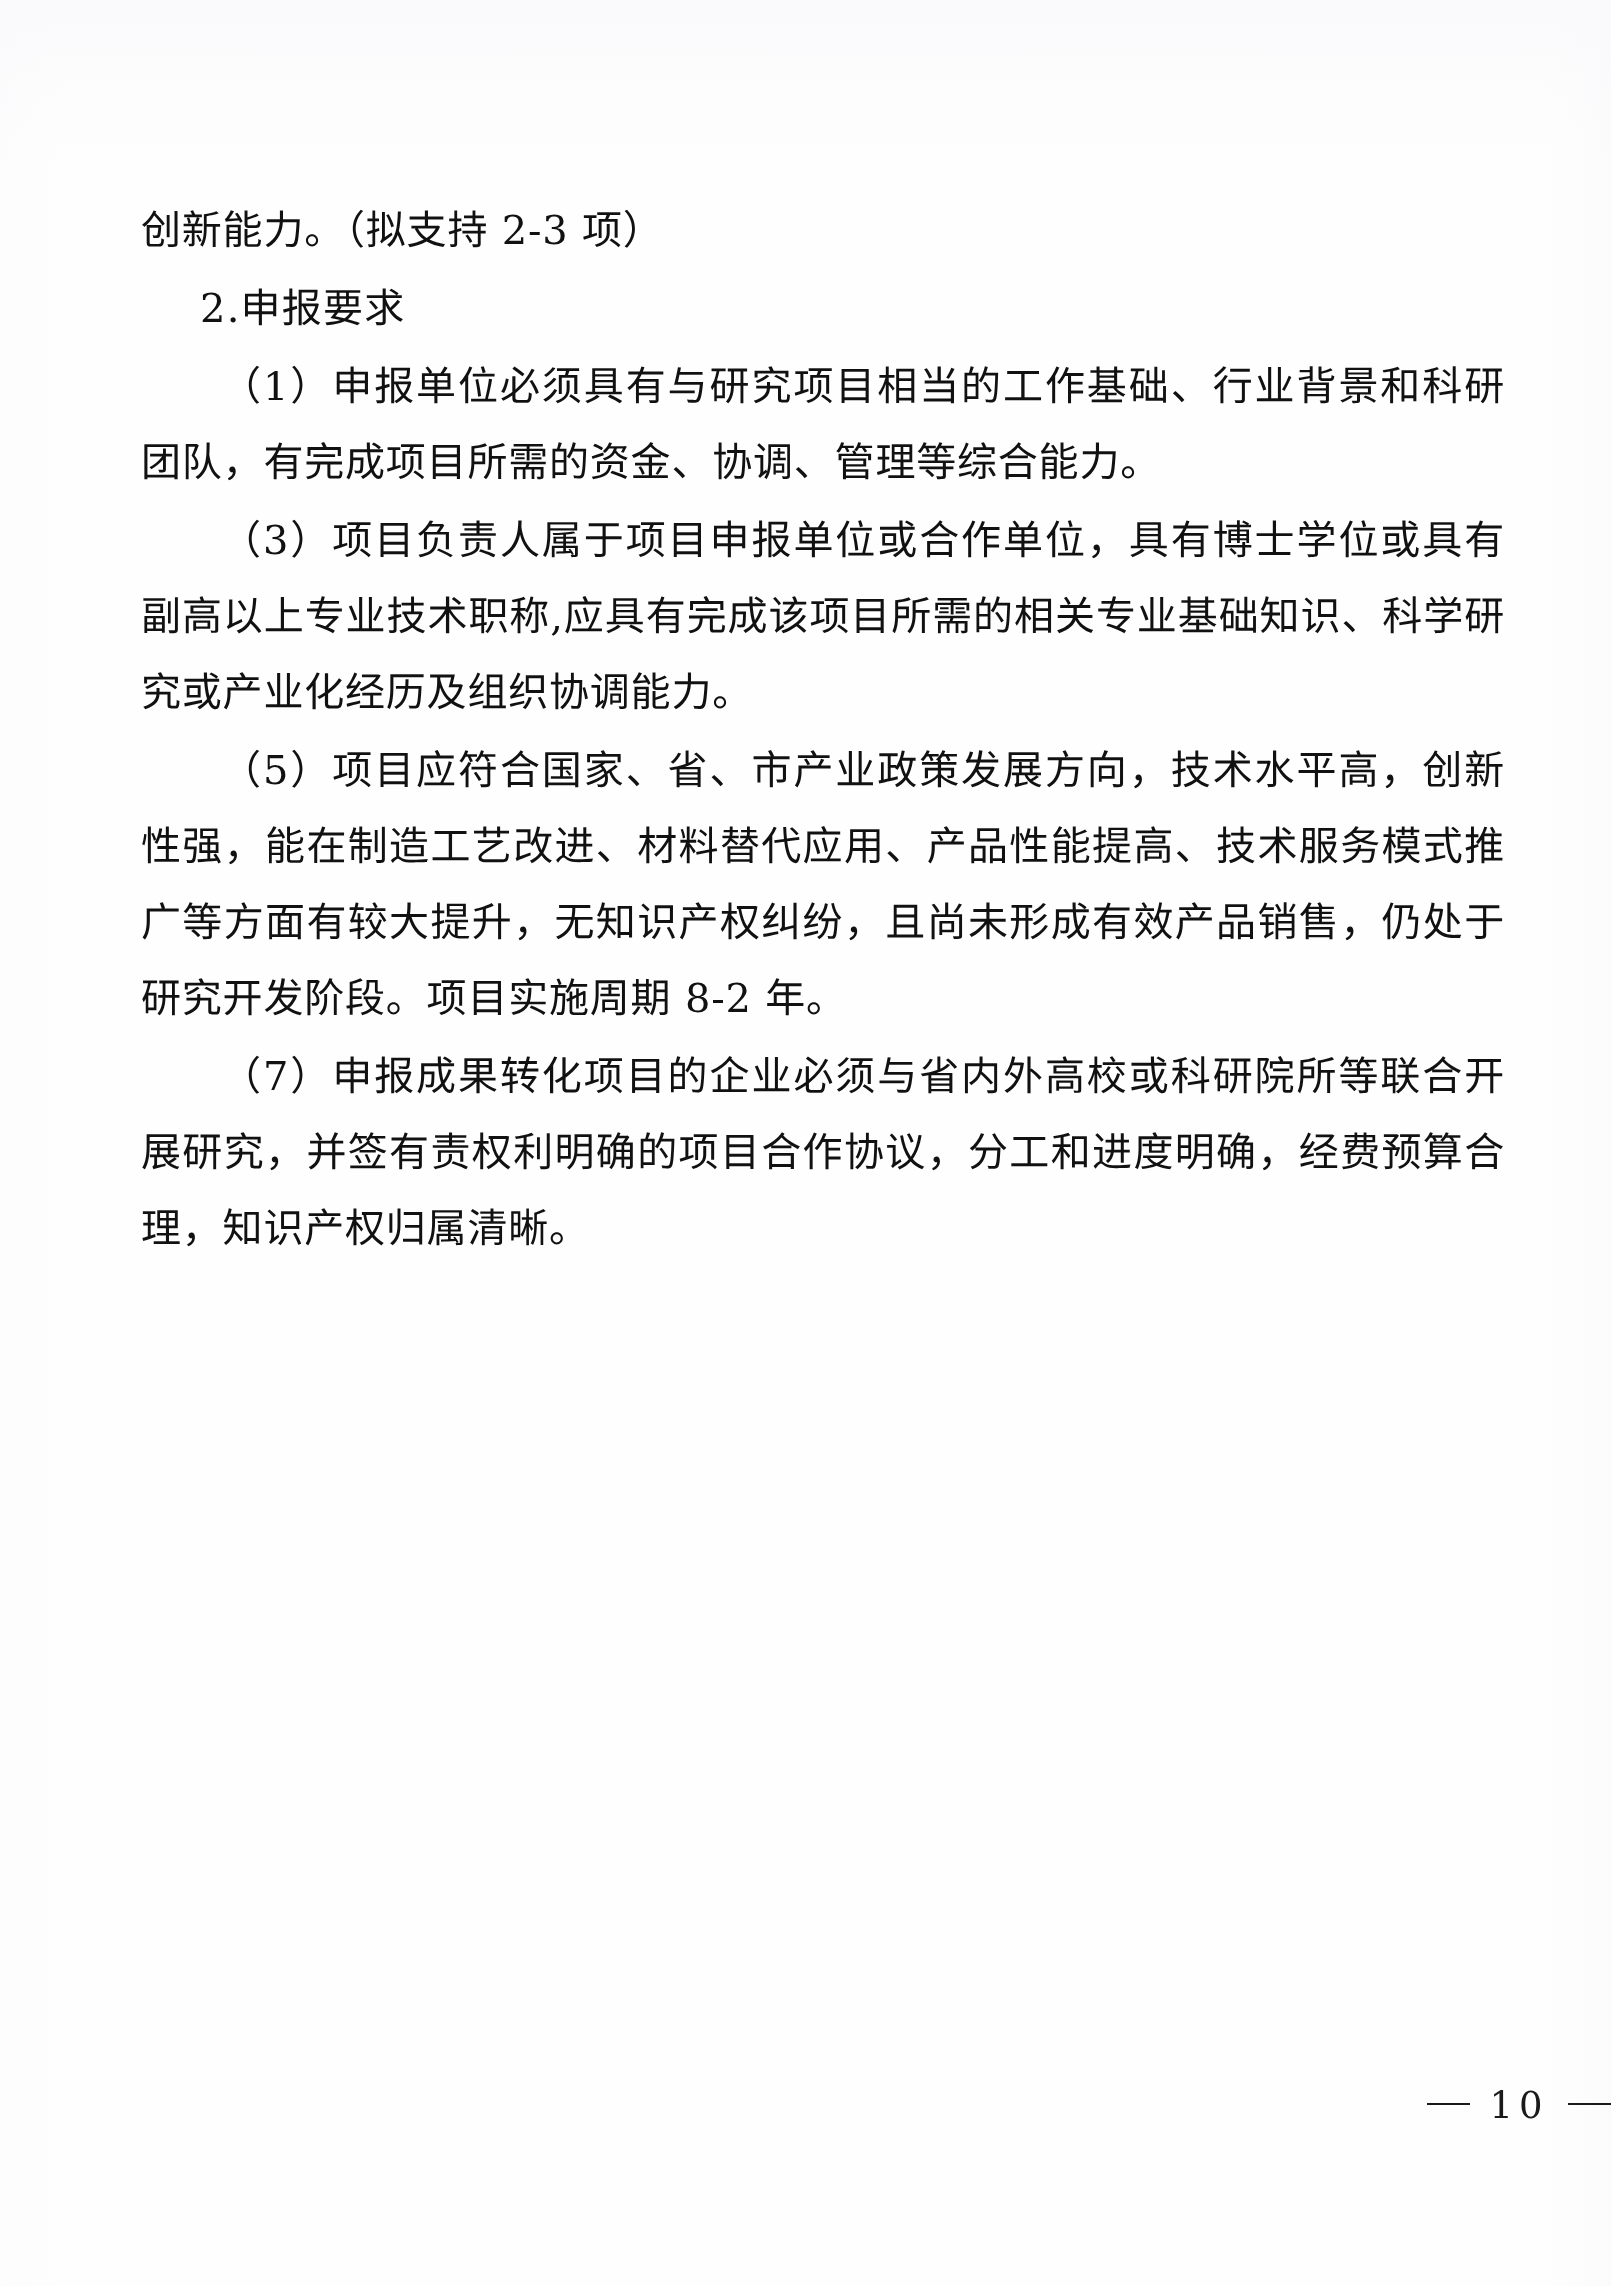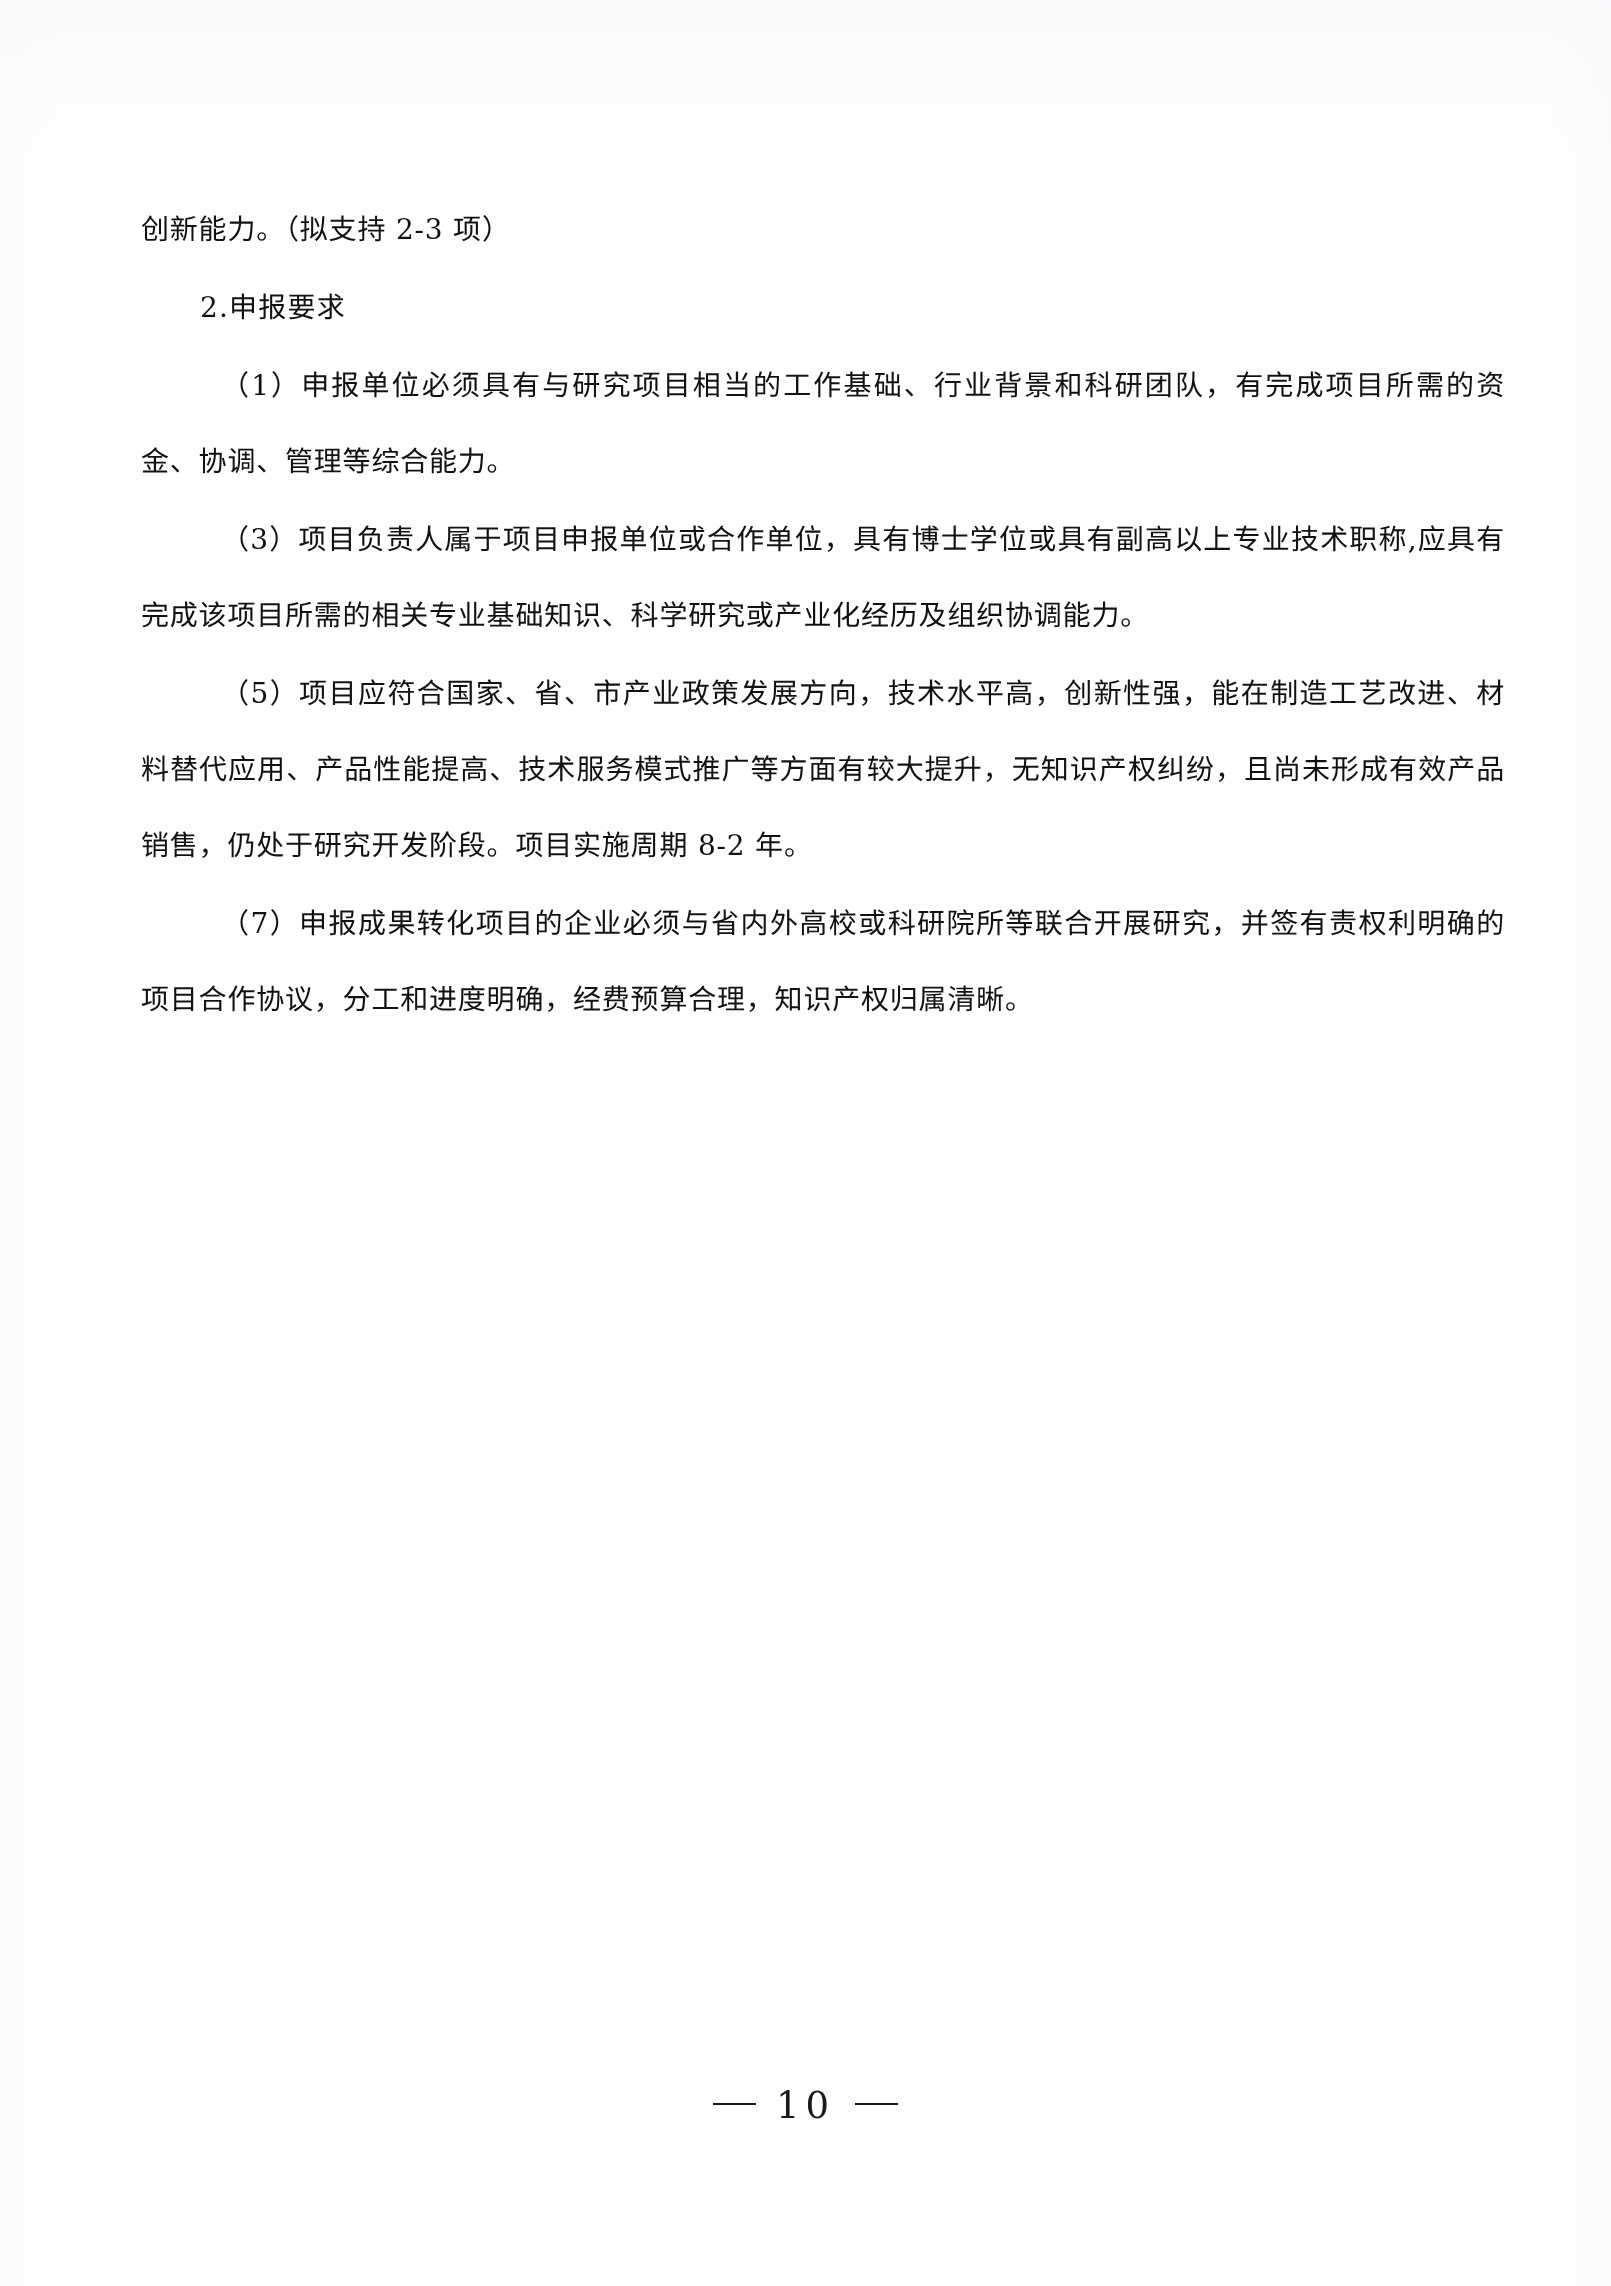--- a/index.html
+++ b/index.html
@@ -36,21 +36,21 @@
 
   .content {
     position: absolute;
     left: 141px;
     top: 192px;
     width: 1364px;
   }
 
   p {
     margin: 0;
-    font-size: 28px;
+    font-size: 40px;
     line-height: 76px;
     letter-spacing: 0.8px;
     text-align: justify;
     text-align-last: left;
     color: #111111;
     font-family: "DejaVu Serif", "Liberation Serif", serif;
   }
 
   p.indent {
     text-indent: 80px;
@@ -64,21 +64,21 @@
 
   .para-block {
     margin-bottom: 2px;
   }
 
   .footer {
     position: absolute;
     left: 0;
     right: 0;
     top: 2084px;
-    text-align: center;
+    text-align: right;
     font-size: 37px;
     letter-spacing: 5.9px;
     color: #1a1a1a;
     font-family: "DejaVu Serif", "Liberation Serif", serif;
   }
   .footer .pagenum {
     display: inline-block;
     padding: 0 5.9px;
   }
   .footer .dash {

